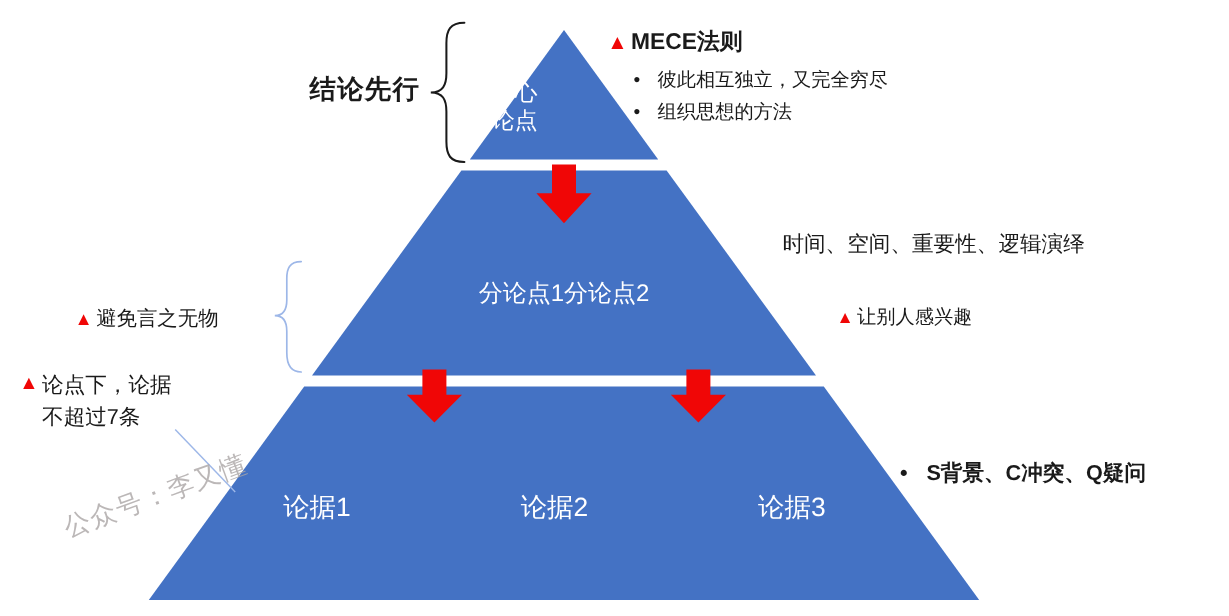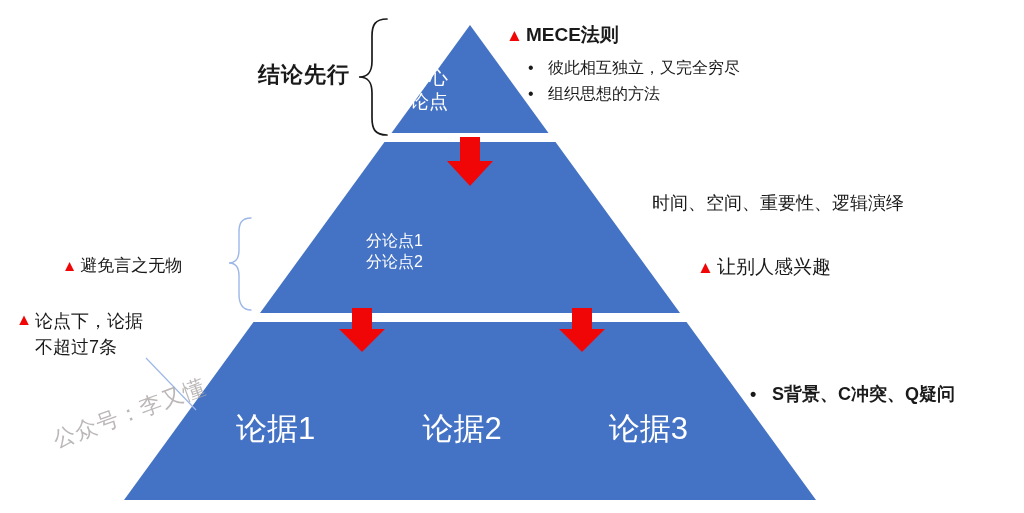--- a/index.html
+++ b/index.html
@@ -28,37 +28,37 @@
 
   .tier1-label {
     left: 410px; top: 66px; width: 120px;
     text-align: left; color: #fff;
     font-size: 19px; line-height: 1.25;
     white-space: pre-line;
   }
   .tier2-row {
     left: 366px; top: 231px; width: 208px;
     display: flex; justify-content: center;
-    color: #fff; font-size: 16px; flex-direction: column;
+    color: #fff; font-size: 20px;
   }
   .tier3-row {
     left: 236px; top: 408px; width: 452px;
     display: flex; justify-content: space-between;
-    color: #fff; font-size: 31px;
+    color: #fff; font-size: 22px;
   }
   .conclusion-first {
     left: 258px; top: 60px;
     font-size: 22px; font-weight: bold; letter-spacing: 1px;
   }
   .mece { left: 506px; top: 22px; }
   .mece-title { font-size: 19px; }
   .mece-items { margin-top: 7px; margin-left: 22px; font-size: 16px; line-height: 26px; }
   .mece-item { display: flex; }
   .grouping-logic { left: 652px; top: 191px; font-size: 18px; }
-  .interest { left: 697px; top: 254px; font-size: 19px; }
+  .interest { left: 697px; top: 254px; font-size: 16px; }
   .avoid-empty { left: 62px; top: 254px; font-size: 17px; }
   .evidence-limit {
     left: 16px; top: 308px; font-size: 18px; line-height: 1.45;
     display: flex; align-items: flex-start;
   }
   .evidence-limit .limit-text { white-space: pre-line; }
   .scq { left: 750px; top: 358px; font-size: 18px; font-weight: bold; margin-top: 24px; }
   .scq .bullet { width: 22px; }
   .watermark {
     left: 54px; top: 426px;

